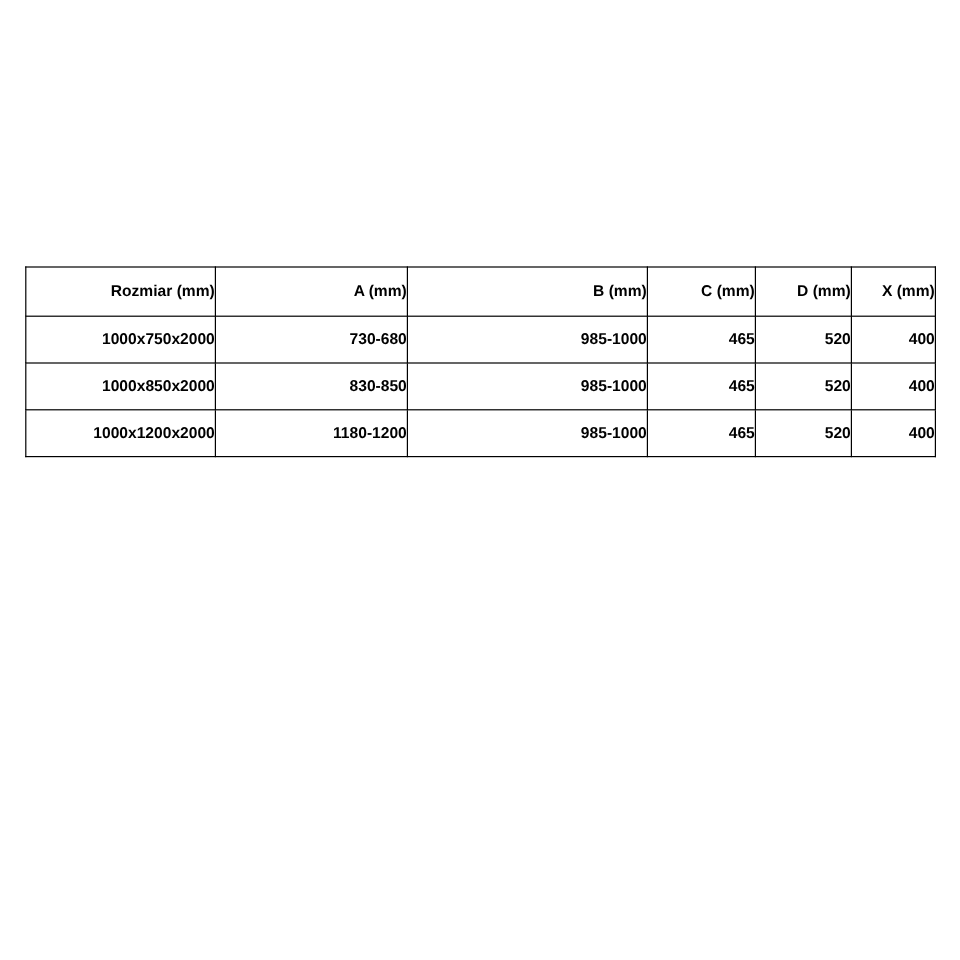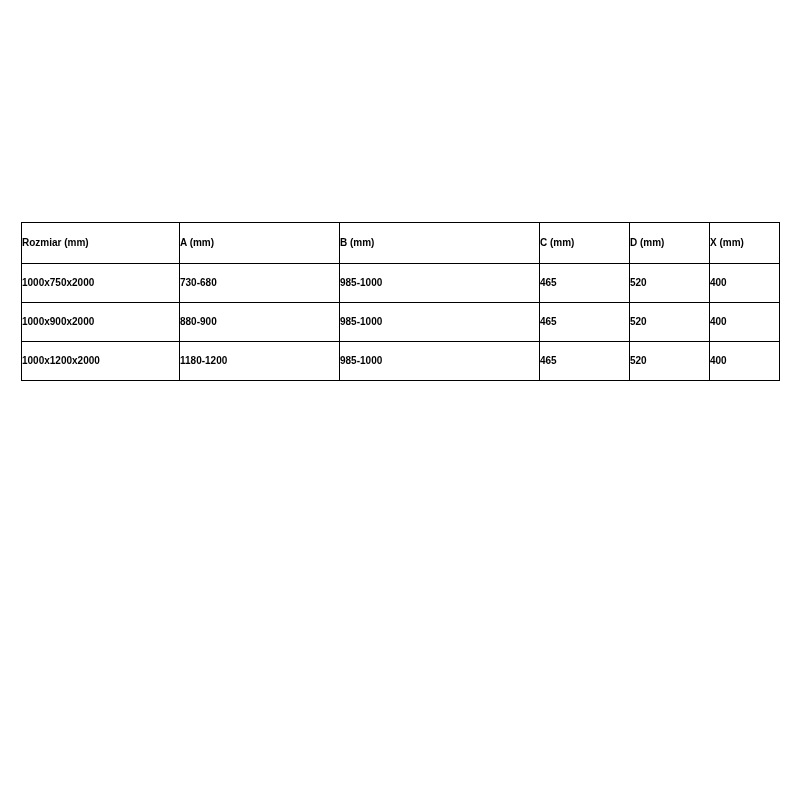--- a/index.html
+++ b/index.html
@@ -28,23 +28,23 @@
     top: 222px;
     width: 758px;
   }
   table.spec {
     border-collapse: collapse;
     width: 758px;
     table-layout: fixed;
   }
   table.spec td, table.spec th {
     border: 1px solid #000000;
-    text-align: left;
+    text-align: right;
     vertical-align: middle;
-    font-size: 10px;
+    font-size: 13px;
     font-weight: bold;
     padding: 0;
     height: 38px;
     line-height: 38px;
     white-space: nowrap;
     color: #000000;
   }
   table.spec th {
     height: 40px;
     line-height: 40px;
@@ -84,22 +84,22 @@
       <tbody>
         <tr>
           <td>1000x750x2000</td>
           <td>730-680</td>
           <td>985-1000</td>
           <td>465</td>
           <td>520</td>
           <td>400</td>
         </tr>
         <tr>
-          <td>1000x900x2000</td>
-          <td>880-900</td>
+          <td>1000x850x2000</td>
+          <td>830-850</td>
           <td>985-1000</td>
           <td>465</td>
           <td>520</td>
           <td>400</td>
         </tr>
         <tr>
           <td>1000x1200x2000</td>
           <td>1180-1200</td>
           <td>985-1000</td>
           <td>465</td>

